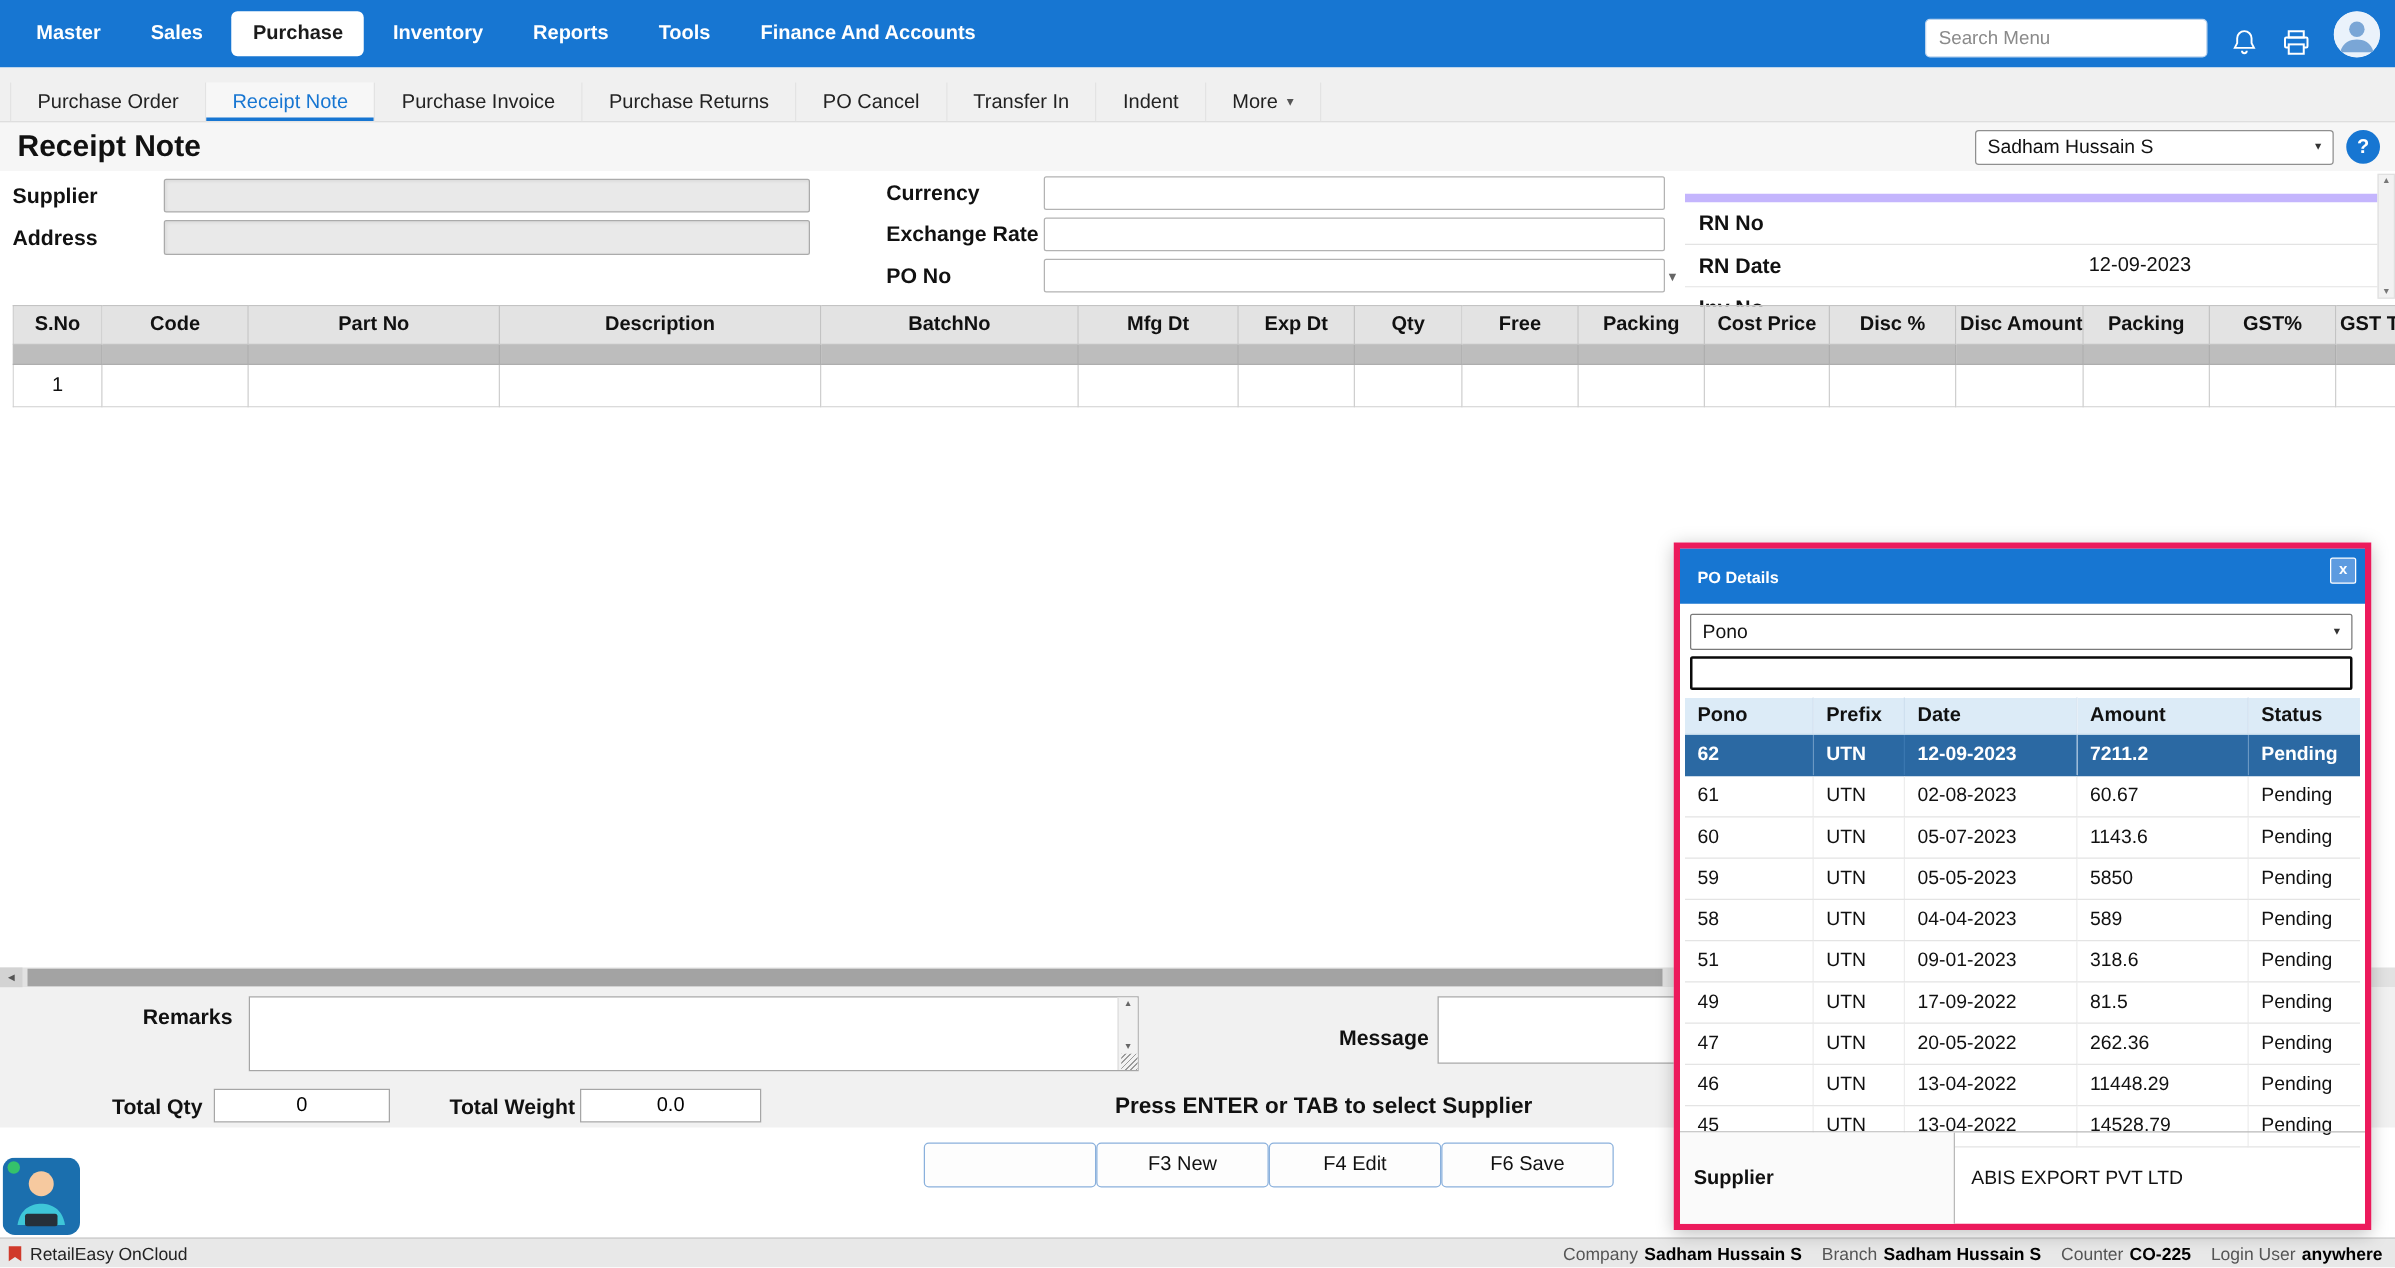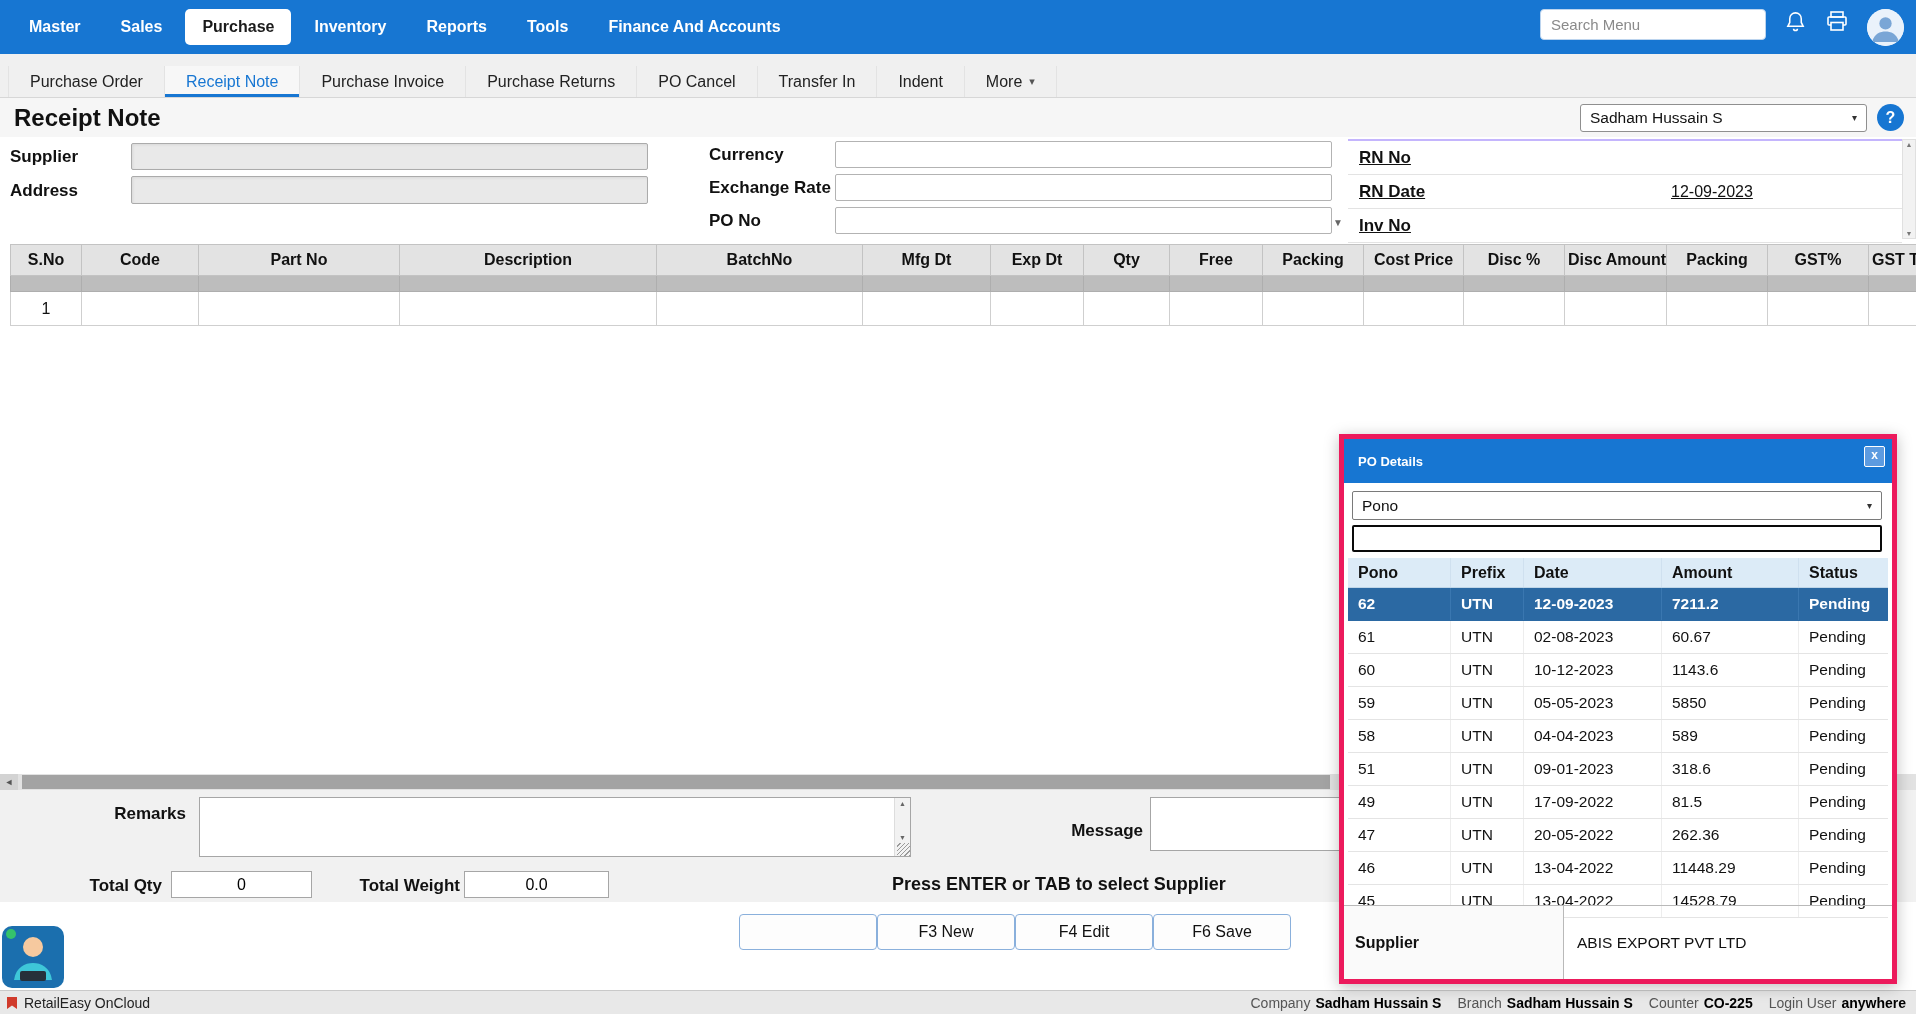--- a/index.html
+++ b/index.html
@@ -9,21 +9,21 @@
     font-family:"Liberation Sans","DejaVu Sans",sans-serif; font-size:15px;
   }
 
   
   .topnav { position:absolute; top:0; left:0; width:100%; height:54px; background:#1776d2;
             display:flex; align-items:center; padding:0 12px; box-sizing:border-box; }
   .topnav-items { display:flex; align-items:center; gap:6px; }
   .topnav-item { color:#fff; font-weight:bold; font-size:16px; padding:9px 17px;
                  border-radius:5px; cursor:pointer; white-space:nowrap; }
   .topnav-item.active { background:#fff; color:#1b1b1b; }
-  .topnav-right { margin-left:auto; display:flex; align-items:flex-start; gap:18px; }
+  .topnav-right { margin-left:auto; display:flex; align-items:flex-end; gap:18px; }
   .search-input { width:226px; height:31px; border:1px solid #bcd4ee; border-radius:4px;
                   padding:0 10px; font-size:15px; font-family:inherit; color:#333; box-sizing:border-box; }
   .search-input::placeholder { color:#8a8a8a; }
   .nav-icon { display:flex; cursor:pointer; }
   .avatar { width:37px; height:37px; border-radius:50%; overflow:hidden; cursor:pointer;
             background:#eaf2fb; display:flex; }
 
   
   .tabbar { position:absolute; top:54px; left:0; width:100%; height:44px; background:#f0f0f0;
             border-bottom:1px solid #d7d7d7; display:flex; align-items:stretch; padding-left:8px; box-sizing:border-box; }
@@ -49,21 +49,21 @@
   .form-area { position:absolute; top:137px; left:0; width:100%; height:103px; background:#fff; }
   .flabel { position:absolute; font-weight:bold; font-size:17px; white-space:nowrap; }
   .finput { position:absolute; height:27px; border:1px solid #b3b3b3; background:#fff; box-sizing:border-box;
             font-family:inherit; font-size:15px; padding:0 8px; border-radius:2px; }
   .finput.disabled { background:#e9e9e9; border-color:#ababab; box-shadow:inset 1px 1px 3px rgba(0,0,0,.07); }
   .supplier-label { left:10px; top:10px; }   .supplier-input { left:131px; top:6px;  width:517px; }
   .address-label  { left:10px; top:44px; }   .address-input  { left:131px; top:39px; width:517px; height:28px; }
   .currency-label { left:709px; top:8px; }   .currency-input { left:835px; top:4px;  width:497px; }
   .exrate-label   { left:709px; top:41px; }  .exrate-input   { left:835px; top:37px; width:497px; }
   .pono-label     { left:709px; top:74px; }  .pono-input     { left:835px; top:70px; width:497px; }
-  .info-panel { position:absolute; left:1348px; top:2px; width:554px; border-top:2px solid #c4b5fd;text-decoration:underline; }
+  .info-panel { position:absolute; left:1348px; top:18px; width:554px; border-top:7px solid #c4b5fd; }
   .info-row  { height:33px; border-bottom:1px solid #e3e3e3; display:flex; align-items:center; background:#fff; }
   .info-label { font-weight:bold; font-size:17px; padding-left:11px; width:323px; box-sizing:border-box; }
   .info-value { font-size:16px; }
   .vscroll { position:absolute; left:1902px; top:2px; width:14px; height:100px; background:#f2f2f2;
              border:1px solid #e0e0e0; box-sizing:border-box; }
   .vs-up   { position:absolute; top:1px; left:0; width:100%; text-align:center; font-size:7px; color:#777; cursor:pointer; }
   .vs-down { position:absolute; bottom:1px; left:0; width:100%; text-align:center; font-size:7px; color:#777; cursor:pointer; }
   .scroll-hint { position:absolute; left:1333px; top:80px; font-size:10px; color:#666; }
 
   
@@ -424,21 +424,21 @@
         <tr>
           <td>61</td>
           <td>UTN</td>
           <td>02-08-2023</td>
           <td>60.67</td>
           <td>Pending</td>
         </tr>
         <tr>
           <td>60</td>
           <td>UTN</td>
-          <td>10-12-2023</td>
+          <td>05-07-2023</td>
           <td>1143.6</td>
           <td>Pending</td>
         </tr>
         <tr>
           <td>59</td>
           <td>UTN</td>
           <td>05-05-2023</td>
           <td>5850</td>
           <td>Pending</td>
         </tr>

